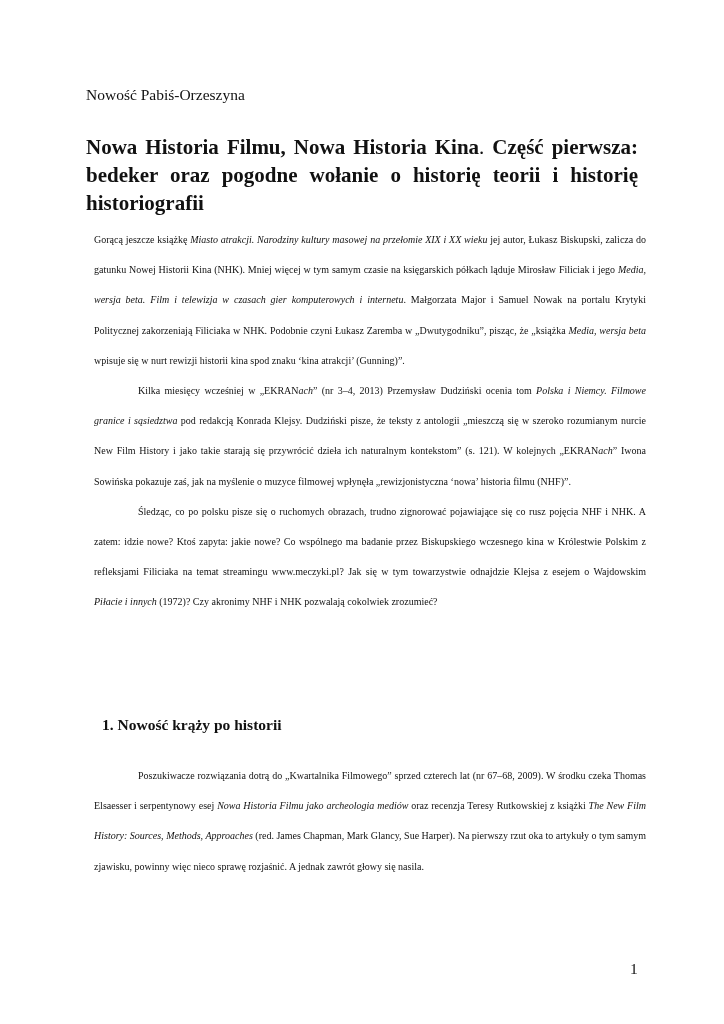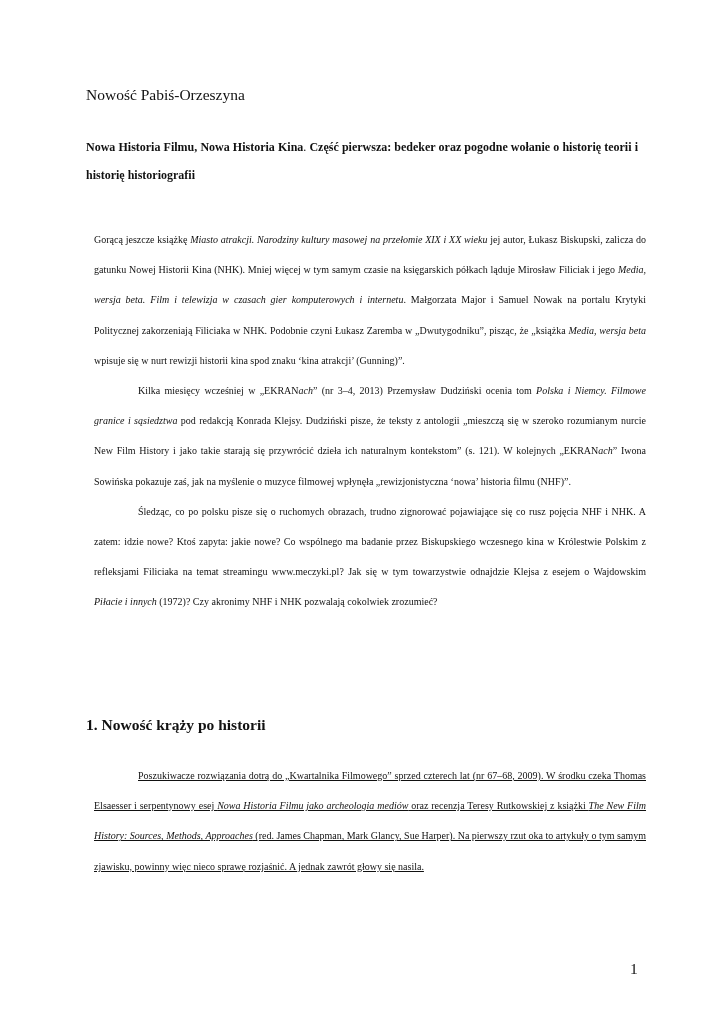--- a/index.html
+++ b/index.html
@@ -1,27 +1,27 @@
 <!DOCTYPE html>
 <html><head>
 <meta charset="utf-8">
 <style>
   html, body { margin: 0; padding: 0; background: #ffffff; }
   body { width: 724px; height: 1024px; position: relative; overflow: hidden;
          font-family: "Liberation Serif", "DejaVu Serif", serif; color: #111; }
   .page { position: absolute; left: 86px; top: 0; width: 552px; }
   .author { position: absolute; top: 86px; left: 0; font-size: 15.5px; }
-  .title { position: absolute; top: 133px; left: 0; width: 552px; font-size: 12px;
+  .title { position: absolute; top: 133px; left: 0; width: 552px; font-size: 21px;
            font-weight: bold; line-height: 28px; text-align: justify; text-align-last: left; }
   .body { position: absolute; left: 8px; width: 552px; font-size: 10px; line-height: 30.2px; text-align: justify; }
   .body p { margin: 0; }
   .indent { text-indent: 44px; }
   .p1 { top: 225px; }
-  .heading { position: absolute; top: 716px; left: 0; font-size: 15.5px; font-weight: bold; }
-  .p5 { top: 761px; text-decoration: underline; }
+  .heading { position: absolute; top: 716px; left: 16px; font-size: 15.5px; font-weight: bold; }
+  .p5 { top: 761px; }
   .pagenum { position: absolute; left: 630px; top: 960px; font-size: 15.5px; }
   i { font-style: italic; }
 </style>
 </head>
 <body>
 
 <div class="page">
 
   <div class="author">Nowość Pabiś-Orzeszyna</div>
 

